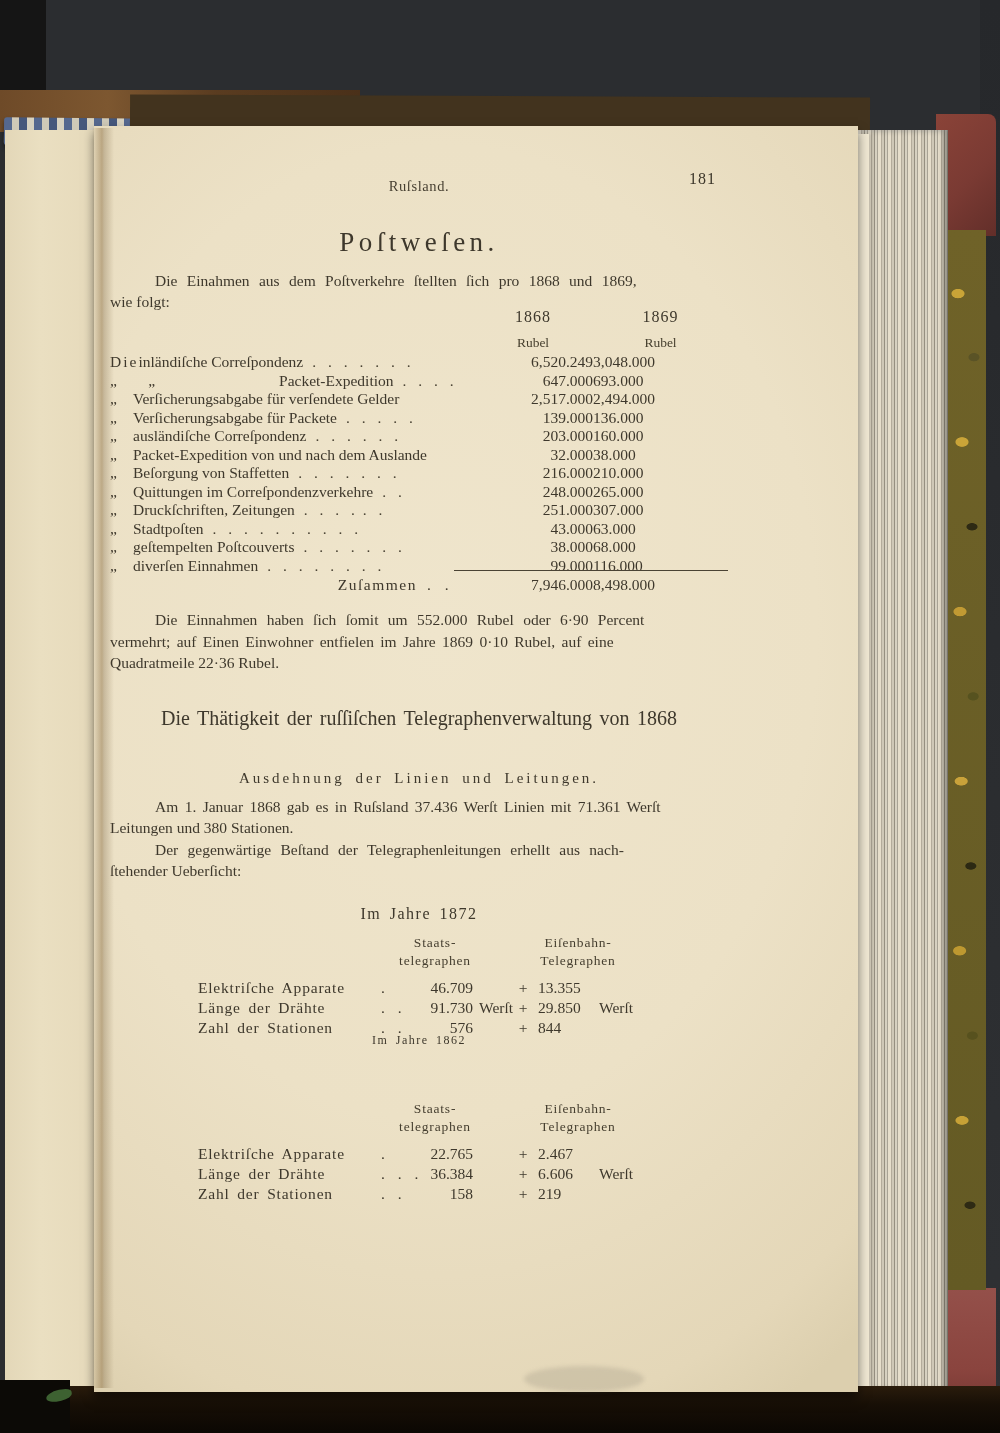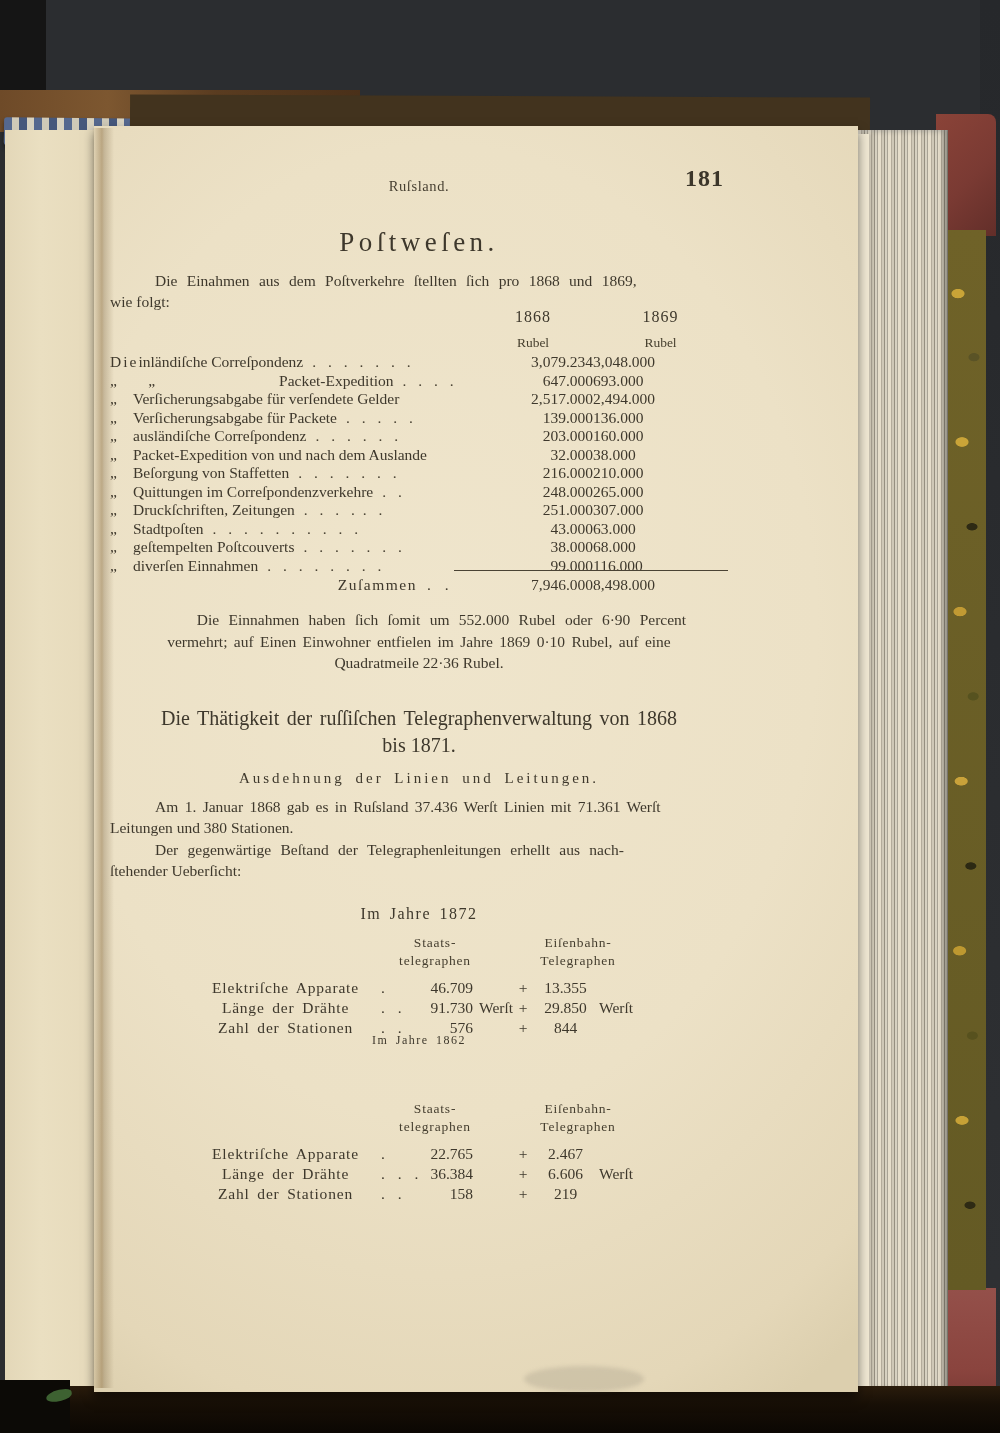--- a/index.html
+++ b/index.html
@@ -84,21 +84,21 @@
        border-radius:50%;filter:blur(2px);}
 
   .tb{position:absolute;left:16px;width:618px;line-height:21px;font-size:15.5px;}
 
   .center{text-align:center;}
   .indent{padding-left:45px;}
   .js1{word-spacing:5.5px;}
   .js2{word-spacing:2.5px;}
 
   .running-head{top:50px;font-size:14.5px;letter-spacing:.6px;color:#463f31;}
-  .pageno{position:absolute;right:4px;top:-8px;font-size:24px;letter-spacing:1px;color:#3c362a;font-weight:bold;}
+  .pageno{position:absolute;right:12px;top:-8px;font-size:16px;letter-spacing:1px;color:#3c362a;}
 
   .sec-title{top:106px;font-size:27px;letter-spacing:4.5px;}
 
   .intro{top:144px;}
 
   .yearrow{top:180px;font-size:16px;letter-spacing:1px;}
   .rubelrow{top:206px;font-size:13.5px;color:#47402f;}
   .colspan1{position:absolute;left:363px;width:120px;text-align:center;}
   .colspan2{position:absolute;left:483px;width:135px;text-align:center;}
 
@@ -110,44 +110,44 @@
   .leader{flex:1;overflow:hidden;white-space:nowrap;padding-left:9px;word-spacing:8px;color:#4a4334;}
   .v1{width:120px;text-align:right;white-space:nowrap;}
   .v2{width:135px;text-align:left;white-space:nowrap;}
 
   .sumrule{top:444px;width:274px;left:360px;border-top:1.5px solid #4a4334;height:0;}
   .totalrow{top:450px;}
   .totalrow .fill{flex:1;}
   .totalrow .tlbl{letter-spacing:1.5px;}
   .totalrow .tleader{width:46px;overflow:hidden;white-space:nowrap;padding-left:10px;word-spacing:10px;}
 
-  .summary{top:483px;line-height:21.5px;text-align:center;}
+  .summary{top:483px;line-height:21.5px;}
 
   .tele-head{top:579px;font-size:20px;line-height:27px;}
   .subhead{top:642px;font-size:15px;letter-spacing:3px;word-spacing:4px;}
   .para1{top:670px;}
   .para2{top:713px;}
 
   .tg-title1{top:777px;font-size:16px;letter-spacing:1.5px;word-spacing:3px;}
   .tg-title2{top:904px;font-size:12px;letter-spacing:1.5px;word-spacing:3px;}
 
   .tg{position:absolute;left:104px;width:470px;}
   .tg1h{top:808px;} .tg2h{top:974px;}
   .tg1r{top:852px;} .tg2r{top:1018px;}
   .tg-colhead{position:absolute;top:0;text-align:center;font-size:13.5px;line-height:18px;letter-spacing:.8px;color:#453e2f;}
   .tg-colhead.c1{left:162px;width:150px;}
   .tg-colhead.c2{left:300px;width:160px;}
   .tgrow{display:grid;grid-template-columns:175px 45px 55px 35px 30px 55px 60px;
          height:20px;line-height:20px;font-size:15.5px;}
-  .tgrow .tlabel{letter-spacing:.8px;word-spacing:3px;white-space:nowrap;text-align:center;}
+  .tgrow .tlabel{letter-spacing:.8px;word-spacing:3px;white-space:nowrap;}
   .tgrow .tleader{padding-left:8px;word-spacing:9px;overflow:hidden;white-space:nowrap;}
   .tgrow .n1{text-align:right;white-space:nowrap;}
   .tgrow .s1{padding-left:6px;white-space:nowrap;}
   .tgrow .plus{text-align:center;}
-  .tgrow .n2{text-align:center;white-space:nowrap;}
+  .tgrow .n2{text-align:left;white-space:nowrap;}
   .tgrow .s2{padding-left:6px;white-space:nowrap;}
 </style>
 </head>
 <body>
 
 <div class="abs bg-right-shade"></div>
 <div class="abs bg-corner-tl"></div>
 <div class="abs leather-tl"></div>
 <div class="abs headband"></div>
 <div class="abs top-marble"></div>
@@ -183,21 +183,21 @@
   <div class="tb rubelrow">
     <span class="colspan1">Rubel</span>
     <span class="colspan2">Rubel</span>
   </div>
 
   <div class="tb ptable">
     <div class="prow">
       <span class="q">Die</span>
       <span class="lbl">inländiſche Correſpondenz</span>
       <span class="leader">. . . . . . .</span>
-      <span class="v1">3,079.234</span>
+      <span class="v1">6,520.249</span>
       <span class="v2">3,048.000</span>
     </div>
     <div class="prow">
       <span class="q">„   „</span>
       <span class="lbl ind2">Packet-Expedition</span>
       <span class="leader">. . . .</span>
       <span class="v1">647.000</span>
       <span class="v2">693.000</span>
     </div>
     <div class="prow">
@@ -283,21 +283,20 @@
   </div>
 
   <div class="tb summary">
     <div class="indent js1">Die Einnahmen haben ſich ſomit um 552.000 Rubel oder 6·90 Percent</div>
     <div class="js2">vermehrt; auf Einen Einwohner entfielen im Jahre 1869 0·10 Rubel, auf eine</div>
     <div>Quadratmeile 22·36 Rubel.</div>
   </div>
 
   <div class="tb tele-head center">
     <div class="js2">Die Thätigkeit der ruſſiſchen Telegraphenverwaltung von 1868</div>
-    <div>bis 1871.</div>
   </div>
 
   <div class="tb subhead center">Ausdehnung der Linien und Leitungen.</div>
 
   <div class="tb para1">
     <div class="indent js2">Am 1. Januar 1868 gab es in Ruſsland 37.436 Werſt Linien mit 71.361 Werſt</div>
     <div>Leitungen und 380 Stationen.</div>
   </div>
 
   <div class="tb para2">

